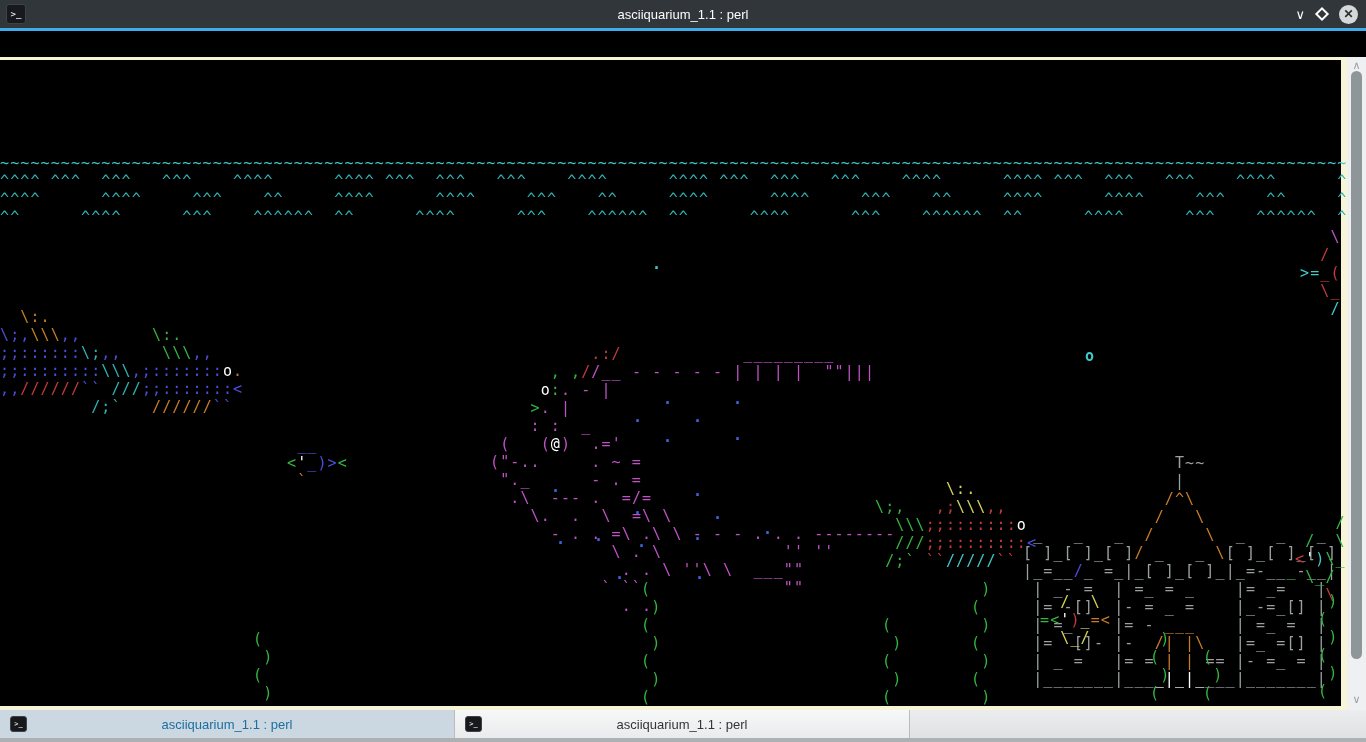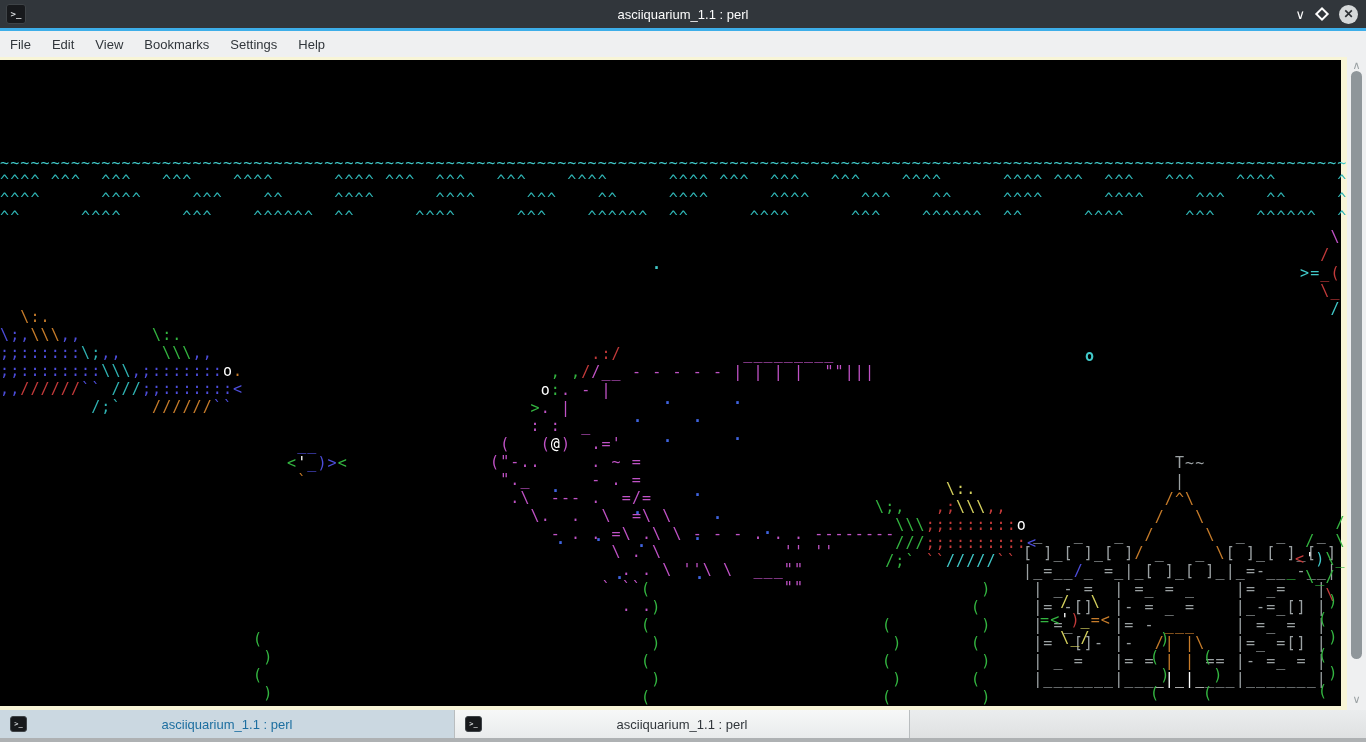--- a/index.html
+++ b/index.html
@@ -57,28 +57,20 @@
     <div class="win-icon">&gt;_</div>
     <div class="title-text">asciiquarium_1.1 : perl</div>
     <div class="win-btns">
       <span class="btn-min">∨</span>
       <span class="btn-max"></span>
       <span class="btn-close">✕</span>
     </div>
   </div>
   <div class="accent-line"></div>
 
-  <div class="menubar">
-    <span class="menu-item">File</span>
-    <span class="menu-item">Edit</span>
-    <span class="menu-item">View</span>
-    <span class="menu-item">Bookmarks</span>
-    <span class="menu-item">Settings</span>
-    <span class="menu-item">Help</span>
-  </div>
 
   <div class="terminal" id="terminal">
 
     <div class="frame-top"></div>
     <div class="frame-right"></div>
     <div class="frame-bottom"></div>
   <pre class="ent" style="left: 0px; top: 97px;"><span style="color: rgb(65, 201, 201);">~~~~~~~~~~~~~~~~~~~~~~~~~~~~~~~~~~~~~~~~~~~~~~~~~~~~~~~~~~~~~~~~~~~~~~~~~~~~~~~~~~~~~~~~~~~~~~~~~~~~~~~~~~~~~~~~~~~~~~~~~~~~~~~~~~~~~~</span></pre>
       <pre class="ent" style="left: 0px; top: 115px;"><span style="color: rgb(47, 179, 179);">^^^^ ^^^  ^^^   ^^^    ^^^^      ^^^^ ^^^  ^^^   ^^^    ^^^^      ^^^^ ^^^  ^^^   ^^^    ^^^^      ^^^^ ^^^  ^^^   ^^^    ^^^^      ^^</span></pre>
       <pre class="ent" style="left: 0px; top: 133px;"><span style="color: rgb(47, 179, 179);">^^^^      ^^^^     ^^^    ^^     ^^^^      ^^^^     ^^^    ^^     ^^^^      ^^^^     ^^^    ^^     ^^^^      ^^^^     ^^^    ^^     ^^</span></pre>
       <pre class="ent" style="left: 0px; top: 151px;"><span style="color: rgb(47, 179, 179);">^^      ^^^^      ^^^    ^^^^^^  ^^      ^^^^      ^^^    ^^^^^^  ^^      ^^^^      ^^^    ^^^^^^  ^^      ^^^^      ^^^    ^^^^^^  ^^</span></pre>

